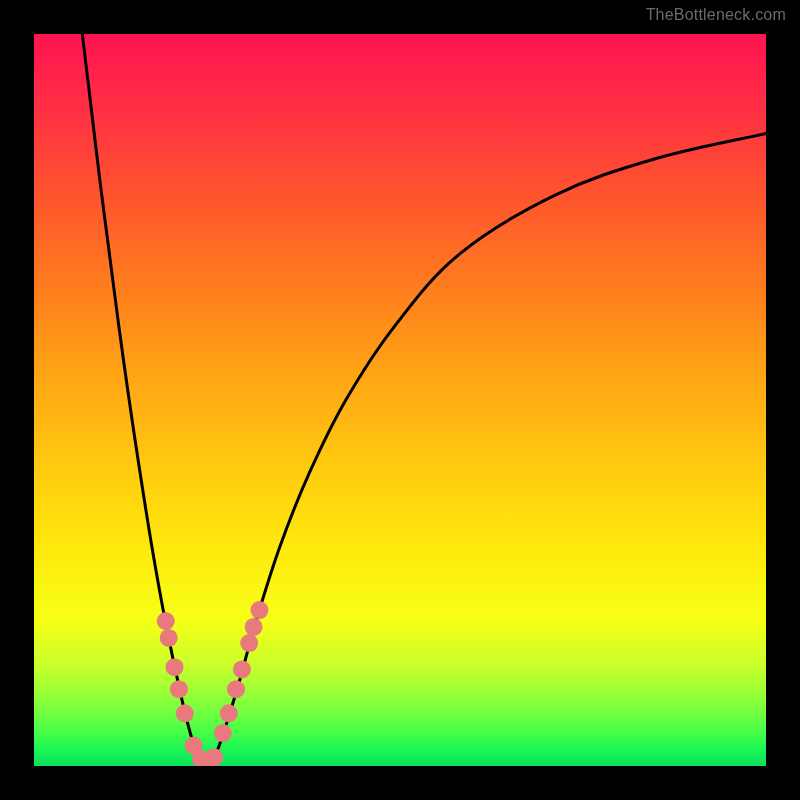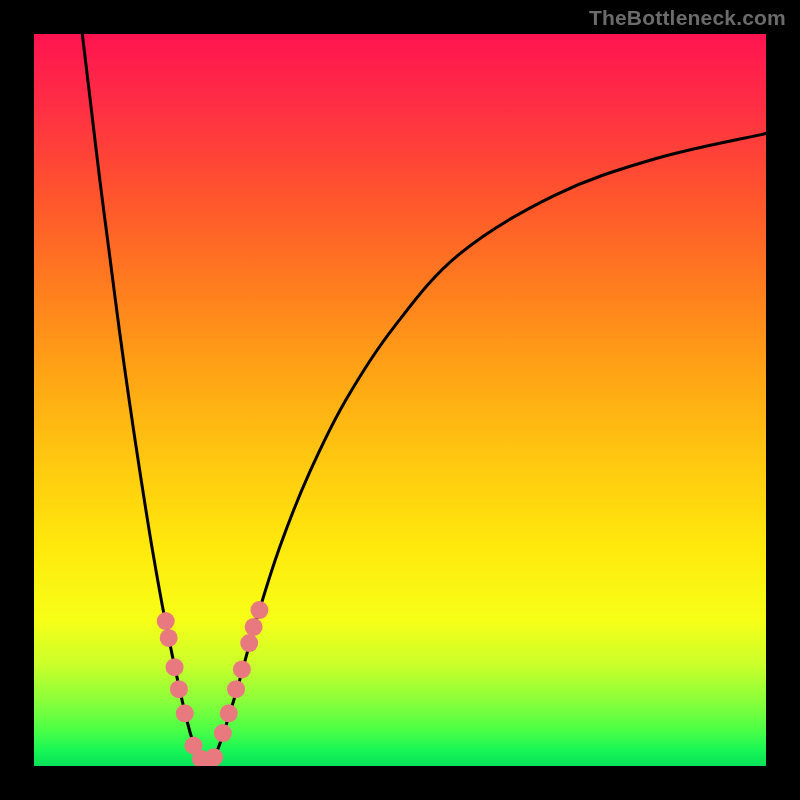--- a/index.html
+++ b/index.html
@@ -43,22 +43,22 @@
   svg.curves {
     position: absolute;
     left: 0; top: 0;
     width: 732px; height: 732px;
   }
   .watermark {
     position: absolute;
     top: 6px;
     right: 14px;
     color: #6b6b6b;
-    font-size: 21px;
-    font-weight: 700;
+    font-size: 16px;
+    font-weight: 400;
     letter-spacing: 0.2px;
     user-select: none;
   }
 </style>
 </head>
 <body>
 
 <div class="frame">
   <div class="watermark">TheBottleneck.com</div>
   <div class="plot">

